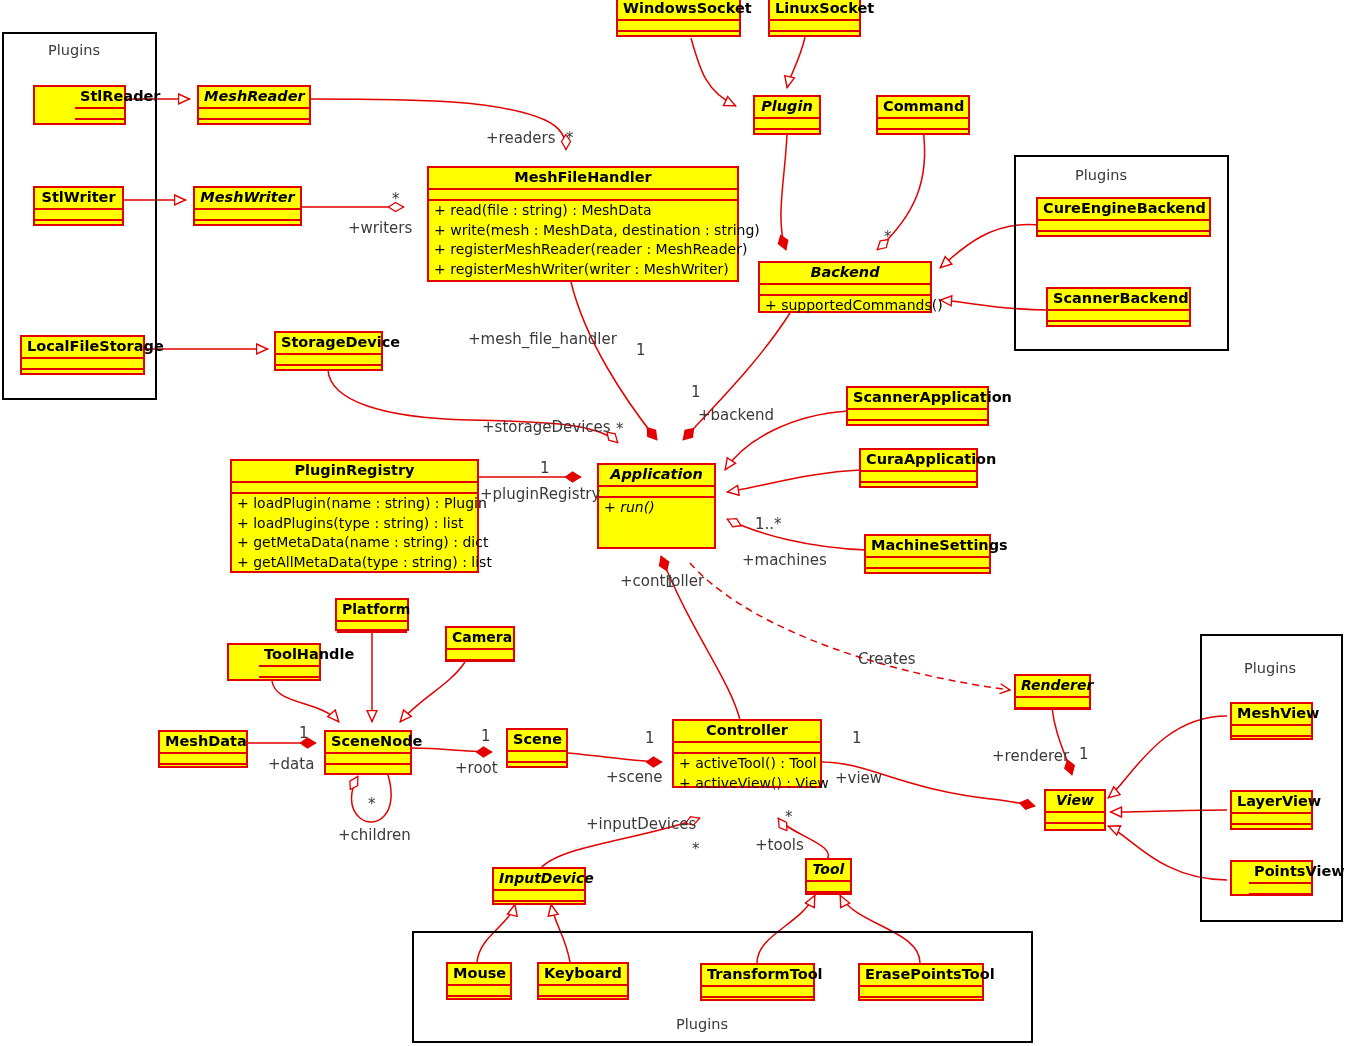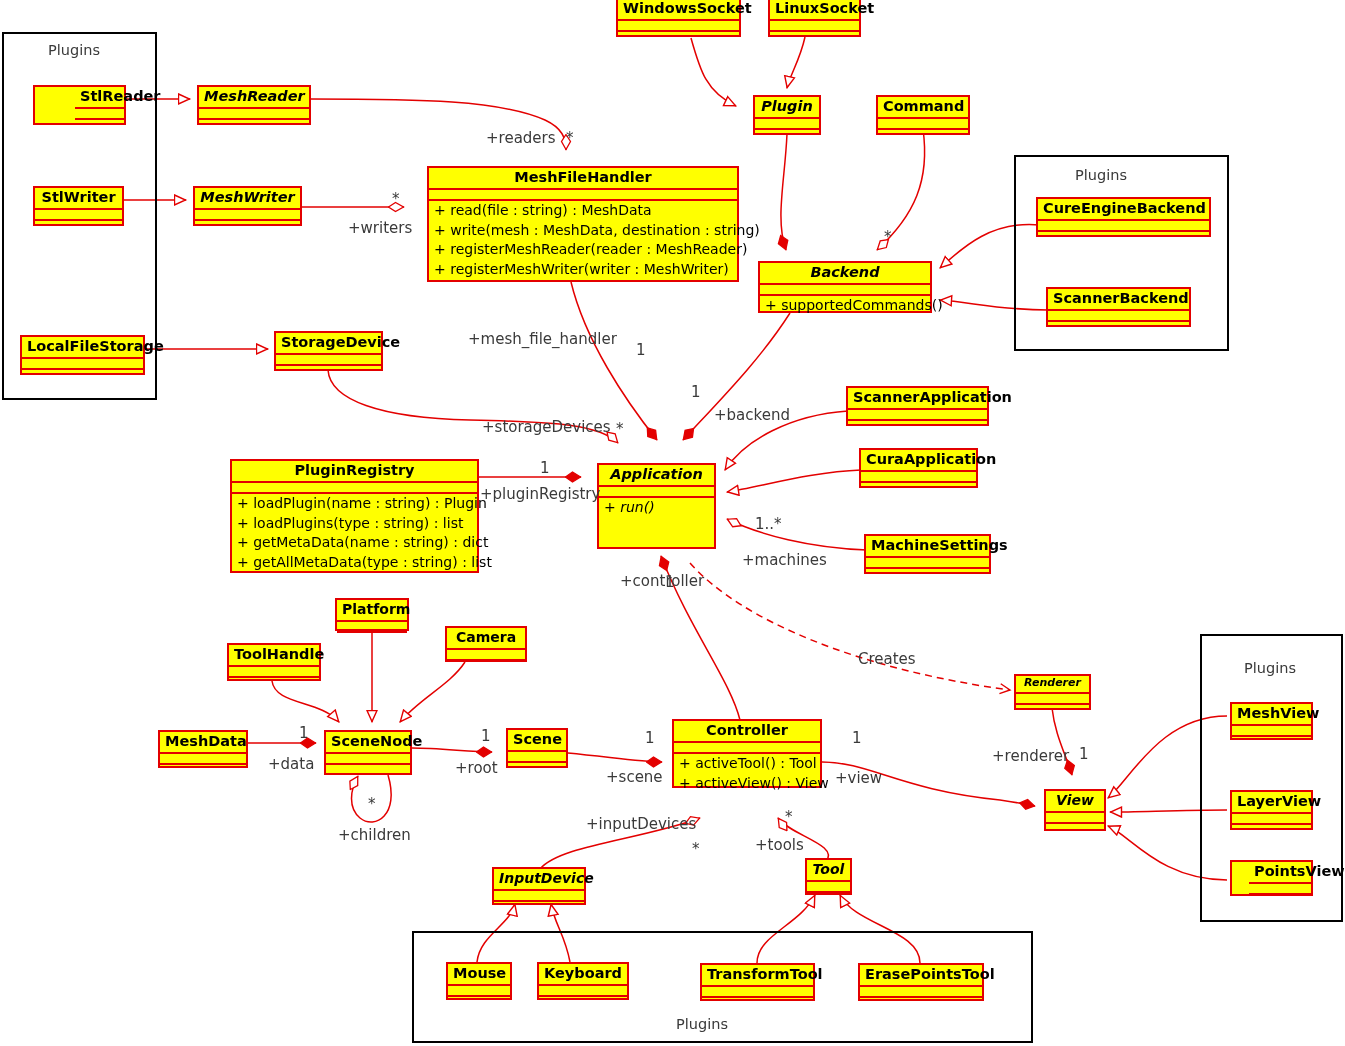--- a/index.html
+++ b/index.html
@@ -356,27 +356,27 @@
     <div class="uml-attrs" style="height:9px;"></div>
     <div class="uml-ops" style="height:9px;"></div>
   </div>
 
   <div class="uml-class" style="left:335px; top:598px; width:74px; height:33px;">
     <div class="uml-name" style="font-size:14px;">Platform</div>
     <div class="uml-attrs" style="height:6px;"></div>
     <div class="uml-ops" style="height:6px;"></div>
   </div>
 
-  <div class="uml-class" style="left:227px; top:643px; width:94px; height:38px;">
+  <div class="uml-class" style="left:227px; top:643px; width:94px; height:38px;padding-left:30px;">
     <div class="uml-name">ToolHandle</div>
     <div class="uml-attrs" style="height:8px;"></div>
     <div class="uml-ops" style="height:8px;"></div>
   </div>
 
-  <div class="uml-class" style="left:445px; top:626px; width:82px; height:36px;">
+  <div class="uml-class" style="left:445px; top:626px; width:70px; height:36px;">
     <div class="uml-name" style="font-size:14px;">Camera</div>
     <div class="uml-attrs" style="height:7px;"></div>
     <div class="uml-ops" style="height:7px;"></div>
   </div>
 
   <div class="uml-class" style="left:158px; top:730px; width:90px; height:38px;">
     <div class="uml-name">MeshData</div>
     <div class="uml-attrs" style="height:8px;"></div>
     <div class="uml-ops" style="height:8px;"></div>
   </div>
@@ -396,21 +396,21 @@
   <div class="uml-class" style="left:672px; top:719px; width:150px; height:69px;">
     <div class="uml-name">Controller</div>
     <div class="uml-attrs" style="height:8px;"></div>
     <div class="uml-ops">
       <div class="op">+ activeTool() : Tool</div>
       <div class="op">+ activeView() : View</div>
     </div>
   </div>
 
   <div class="uml-class abstract" style="left:1014px; top:674px; width:77px; height:36px;">
-    <div class="uml-name" style="font-size:11px;">Renderer</div>
+    <div class="uml-name" style="font-size:14px;">Renderer</div>
     <div class="uml-attrs" style="height:7px;"></div>
     <div class="uml-ops" style="height:7px;"></div>
   </div>
 
   <div class="uml-class abstract" style="left:1044px; top:789px; width:62px; height:42px;">
     <div class="uml-name" style="font-size:14px;">View</div>
     <div class="uml-attrs" style="height:9px;"></div>
     <div class="uml-ops" style="height:9px;"></div>
   </div>
 
@@ -465,21 +465,21 @@
   <div class="uml-class" style="left:858px; top:963px; width:126px; height:38px;">
     <div class="uml-name">ErasePointsTool</div>
     <div class="uml-attrs" style="height:8px;"></div>
     <div class="uml-ops" style="height:8px;"></div>
   </div>
 
   <div class="edge-label" style="left:486px; top:129px;">+readers</div>
   <div class="edge-label" style="left:348px; top:219px;">+writers</div>
   <div class="edge-label" style="left:468px; top:330px;">+mesh_file_handler</div>
   <div class="edge-label" style="left:482px; top:418px;">+storageDevices</div>
-  <div class="edge-label" style="left:698px; top:406px;margin-left:16px;">+backend</div>
+  <div class="edge-label" style="left:698px; top:406px;">+backend</div>
   <div class="edge-label" style="left:480px; top:485px;">+pluginRegistry</div>
   <div class="edge-label" style="left:742px; top:551px;">+machines</div>
   <div class="edge-label" style="left:576px; top:572px;margin-left:44px;">+controller</div>
   <div class="edge-label" style="left:858px; top:650px;">Creates</div>
   <div class="edge-label" style="left:268px; top:755px;">+data</div>
   <div class="edge-label" style="left:338px; top:826px;">+children</div>
   <div class="edge-label" style="left:455px; top:759px;">+root</div>
   <div class="edge-label" style="left:606px; top:768px;">+scene</div>
   <div class="edge-label" style="left:835px; top:769px;text-align:right;">+view</div>
   <div class="edge-label" style="left:992px; top:747px;">+renderer</div>

